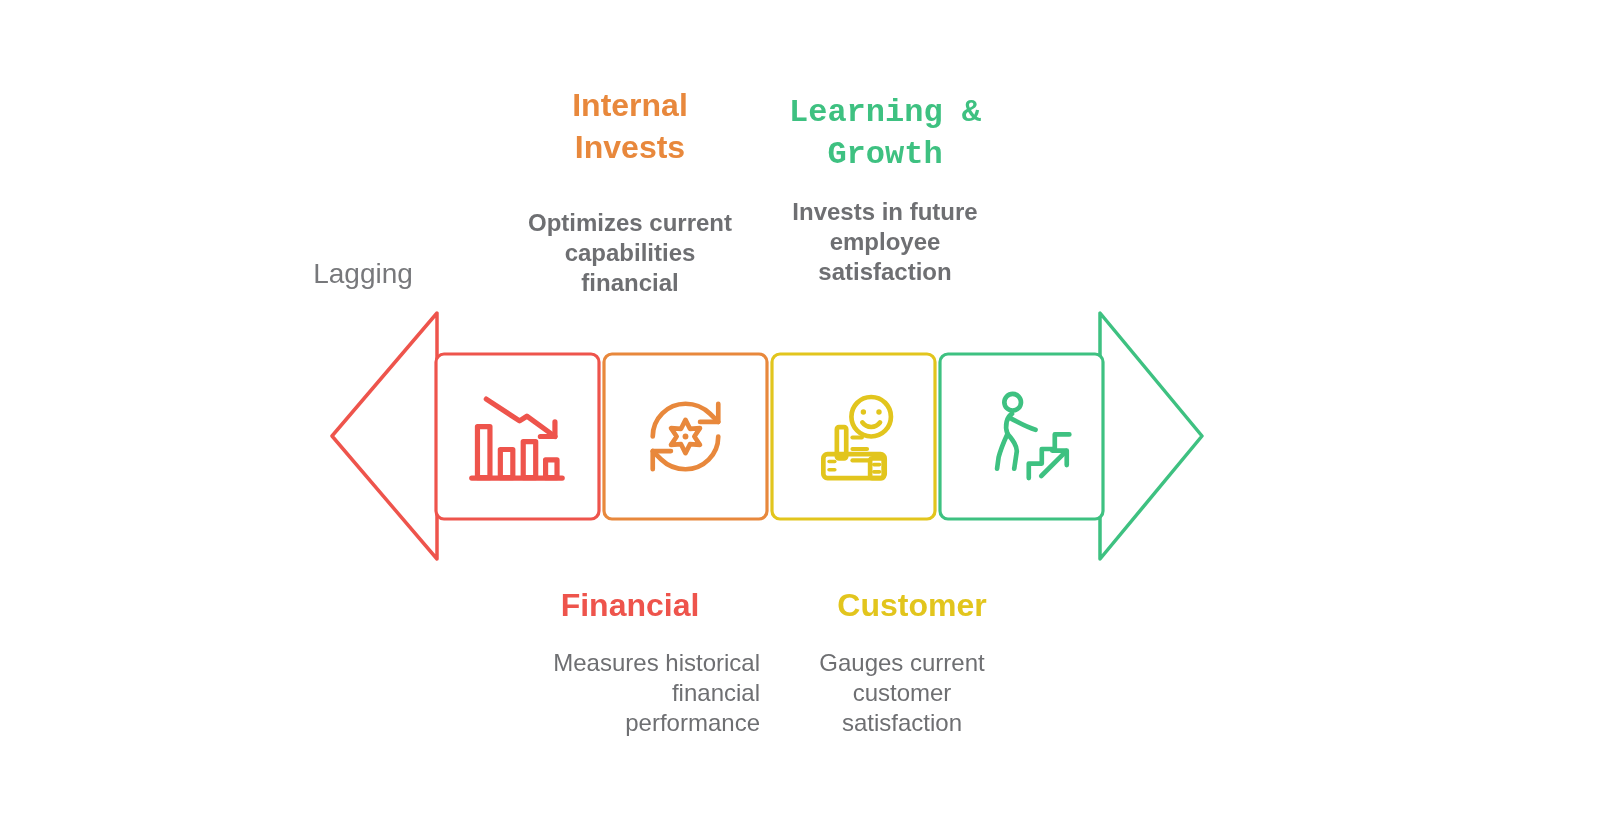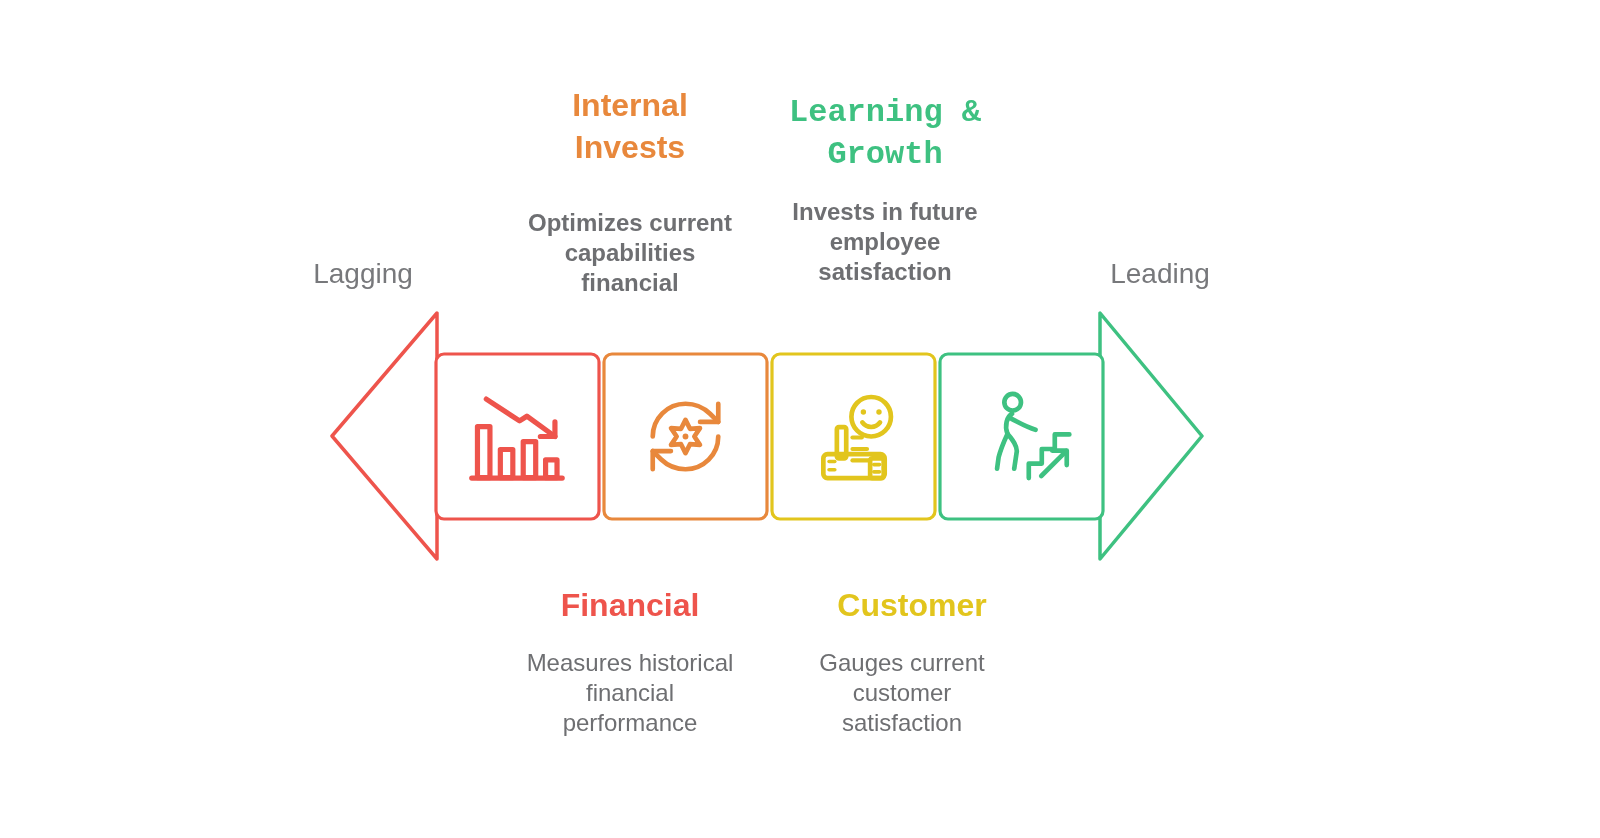--- a/index.html
+++ b/index.html
@@ -37,21 +37,20 @@
     <div class="title-line c-learning">Learning &amp;</div>
     <div class="title-line c-learning">Growth</div>
   </div>
   <div class="col" style="left:755px;top:197px;width:260px;font-weight:bold;">
     <div class="desc-line">Invests in future</div>
     <div class="desc-line">employee</div>
     <div class="desc-line">satisfaction</div>
   </div>
 
   <div class="col side-label" style="left:263px;top:257px;width:200px;">Lagging</div>
-  <div class="col side-label" style="left:1060px;top:257px;width:200px;">Leading</div>
 
   <svg class="arrow-svg" width="890" height="272" viewBox="0 0 890 272">
 
     <path d="M12 136 L117 13 L117 259 Z" fill="none" style="stroke:var(--financial,#EE544C)" stroke-width="3.5" stroke-linejoin="round"></path>
 
     <path d="M882 136 L780 13 L780 259 Z" fill="none" style="stroke:var(--learning-growth,#3EC181)" stroke-width="3.5" stroke-linejoin="round"></path>
 
     <rect x="116" y="54" width="163" height="165" rx="8" fill="#ffffff" style="stroke:var(--financial,#EE544C)" stroke-width="3.2"></rect>
 
     <rect x="284" y="54" width="163" height="165" rx="8" fill="#ffffff" style="stroke:var(--internal-process,#E8883C)" stroke-width="3.2"></rect>
@@ -116,21 +115,21 @@
         <path d="M57 90 V76 H69.5 V62 H82 V48 H96"></path>
         <path d="M69 88 L93 64"></path>
         <path d="M79.5 63.5 H93.5 V77.5"></path>
       </g>
     </svg>
   </svg>
 
   <div class="col" style="left:500px;top:584px;width:260px;">
     <div class="title-line c-financial">Financial</div>
   </div>
-  <div class="col" style="left:500px;top:648px;width:260px;">
+  <div class="col" style="left:500px;top:648px;width:260px;text-align:right;">
     <div class="desc-line">Measures historical</div>
     <div class="desc-line">financial</div>
     <div class="desc-line">performance</div>
   </div>
 
   <div class="col" style="left:782px;top:584px;width:260px;">
     <div class="title-line c-customer">Customer</div>
   </div>
   <div class="col" style="left:772px;top:648px;width:260px;">
     <div class="desc-line">Gauges current</div>

